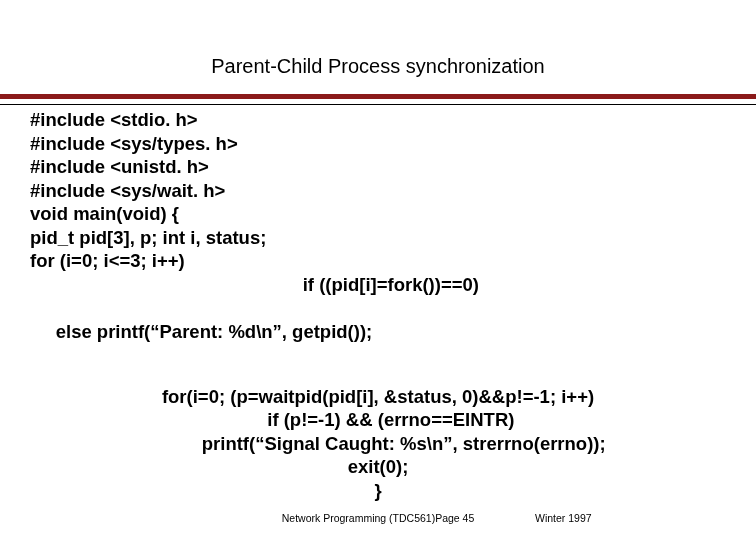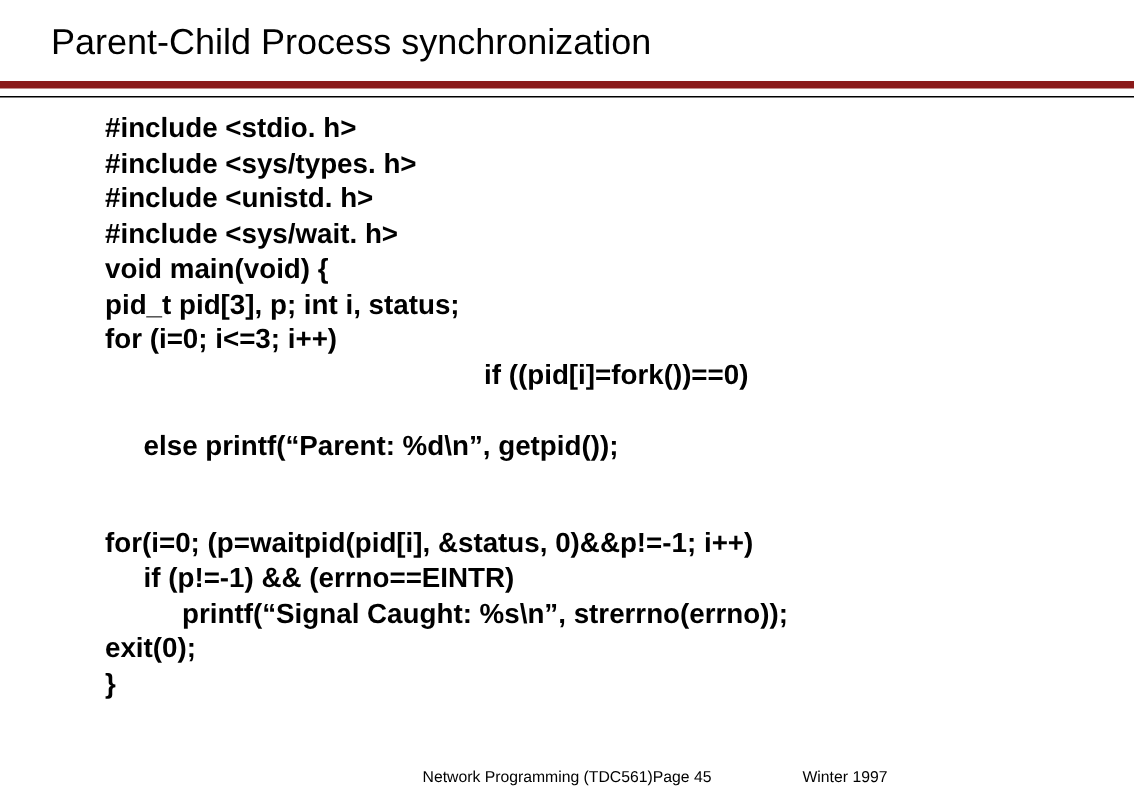--- a/index.html
+++ b/index.html
@@ -17,23 +17,25 @@
     width: 756px;
     height: 540px;
     position: relative;
     padding: 14px 30px 20px 30px;
   }
   .title-wrap {
     position: relative;
     margin-bottom: 6px;
   }
   .title {
-    font-size: 24px;
+    text-align: center;
+    font-size: 20px;
     line-height: 1.25;
     font-weight: 400;
+    margin-top: 40px;
   }
   .accent-line {
     position: absolute;
     left: 0;
     width: 756px;
     height: 5px;
     background: #8b1a1a;
     top: 40px;
     margin-left: -30px;
   }
@@ -59,24 +61,24 @@
   .title-line2 {
     display: block;
   }
   .code {
     font-family: Arial, Helvetica, sans-serif;
     font-weight: bold;
     font-size: 18.5px;
     line-height: 1.27;
     white-space: pre;
     margin-top: 6px;
-    margin-left: 40px;
   }
   .code-block2 {
     margin-top: 18px;
+    text-align: center;
   }
   .row-split {
     display: flex;
     justify-content: center;
     align-items: baseline;
   }
   .row-split .left { white-space: pre; }
   .row-split .right { white-space: pre; padding-right: 2px; }
   .footer {
     position: absolute;

